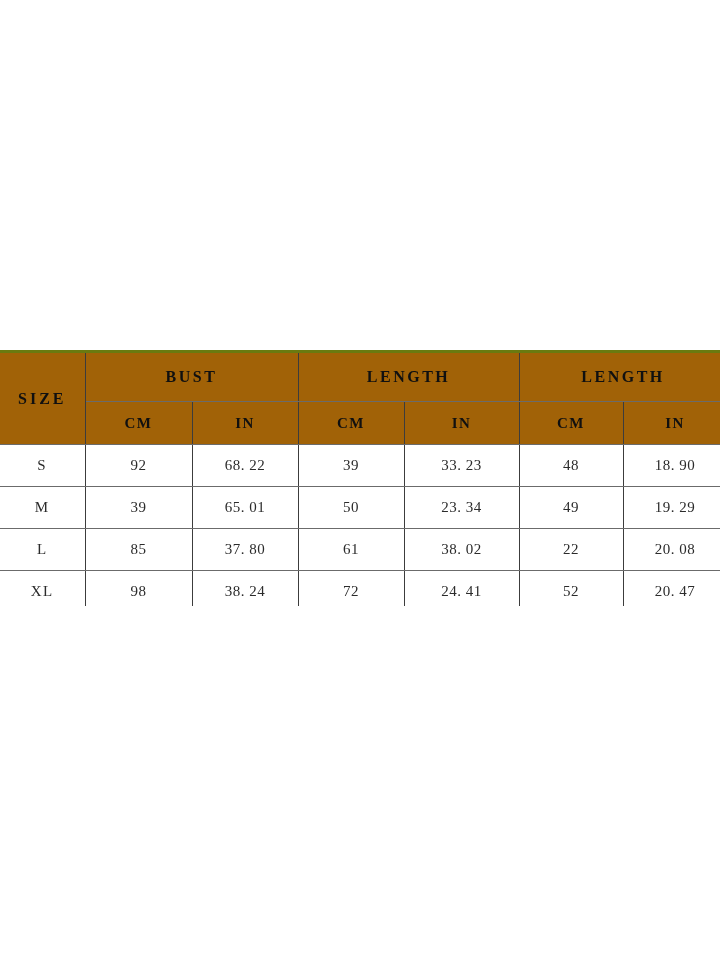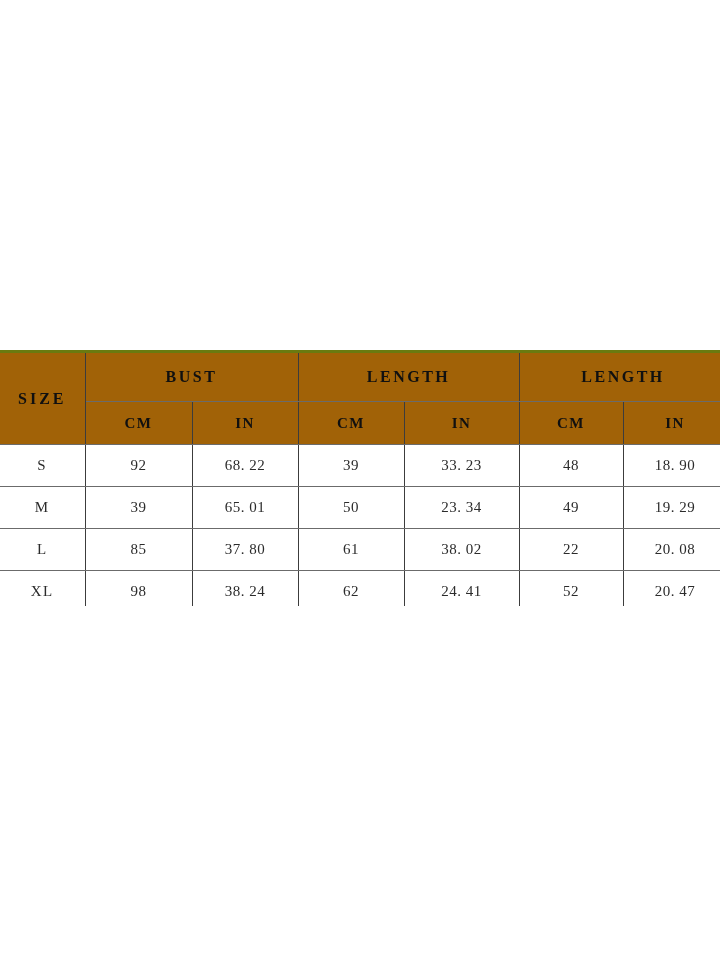--- a/index.html
+++ b/index.html
@@ -141,20 +141,20 @@
         <td class="bd">61</td>
         <td class="bd">38. 02</td>
         <td class="bd">22</td>
         <td class="bd">20. 08</td>
       </tr>
 
       <tr class="data-row">
         <td class="bd bd-size">XL</td>
         <td class="bd">98</td>
         <td class="bd">38. 24</td>
-        <td class="bd">62</td>
+        <td class="bd">72</td>
         <td class="bd">24. 41</td>
         <td class="bd">52</td>
         <td class="bd">20. 47</td>
       </tr>
     </tbody>
   </table>
 </div>
 
 </body></html>

